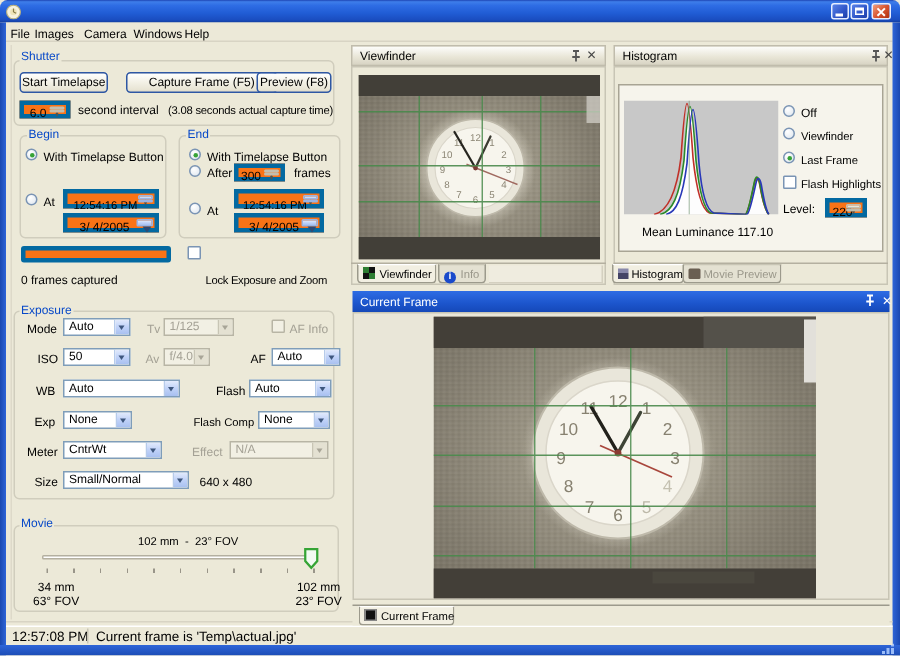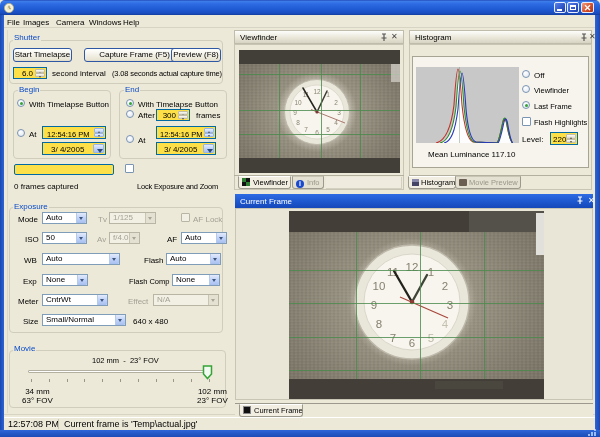--- a/index.html
+++ b/index.html
@@ -18,21 +18,21 @@
 .menu { position:absolute; top:18px; font-size:8px; color:#000; }
 #statusbar { position:absolute; left:4px; top:417px; width:591px; height:13px; background:#ECE9D8; border-top:1px solid #fff; font-size:8px; color:#222; }
 
 .grp { position:absolute; border:1px solid #D0CDBD; border-radius:4px; }
 .cap { position:absolute; color:#0849C8; background:#ECE9D8; font-size:8px; padding:0 1px;text-align:center; }
 .lbl { position:absolute; font-size:8px; color:#000; white-space:nowrap; }
 .dis { color:#A4A195 !important; }
 .btn { position:absolute; height:14px; border:1px solid #2E57A4; border-radius:3px;
   background:linear-gradient(180deg,#FFFFFF,#F4F2E8 45%,#E8E4D4 90%,#DDD8C4);
   font-size:8px; font-family:"Liberation Sans",sans-serif; color:#000; text-align:center; line-height:12px; }
-.fld { position:absolute; background:#fde047; border:1px solid #0369a1; font-size:8px; }
+.fld { position:absolute; background:#f97316; border:3px solid #0369a1; font-size:8px; }
 .dd { position:absolute; height:12px; background:#fff; border:1px solid #7F9DB9; font-size:8px; line-height:10px; padding-left:3px; color:#000; white-space:nowrap; overflow:hidden; }
 .dda { position:absolute; right:0; top:0; bottom:0; width:10px;
   background:linear-gradient(180deg,#E3EBFC,#C0D2F8 50%,#A8C0F0);
   border-left:1px solid #B6CBEA; border-radius:0 1px 1px 0; }
 .dda:after { content:""; position:absolute; left:2px; top:4px; border-left:2.5px solid transparent; border-right:2.5px solid transparent; border-top:3.5px solid #3E577E; }
 .dd.off { background:#F2F0E4; border-color:#B8B5A5; color:#A4A195; }
 .dd.off .dda { background:#E4E1D2; border-left-color:#C8C5B5; }
 .dd.off .dda:after { border-top-color:#A8A597; }
 .radio { position:absolute; width:8px; height:8px; border-radius:50%; border:1px solid #7A94B4; background:radial-gradient(circle at 35% 30%,#fff,#DDE5EE); }
 .radio.on:after { content:""; position:absolute; left:1.5px; top:1.5px; width:3px; height:3px; border-radius:50%; background:#37A337; }
@@ -164,21 +164,21 @@
   <div class="lbl" style="left:14px;top:182px">0 frames captured</div>
 
   <div class="grp" style="left:9px;top:207px;width:214px;height:126px"></div>
   <div class="cap" style="left:13px;top:202px">Exposure</div>
 
   <div class="lbl" style="left:18px;top:215px">Mode</div>
   <div class="dd" style="left:42px;top:212px;width:45px">Auto<span class="dda"></span></div>
   <div class="lbl dis" style="left:98px;top:215px">Tv</div>
   <div class="dd off" style="left:109px;top:212px;width:47px">1/125<span class="dda"></span></div>
   <div class="check off2" style="left:181px;top:213px"></div>
-  <div class="lbl dis" style="left:193px;top:215px">AF Lock</div>
+  <div class="lbl dis" style="left:193px;top:215px">AF Info</div>
 
   <div class="lbl" style="left:25px;top:235px">ISO</div>
   <div class="dd" style="left:42px;top:232px;width:45px">50<span class="dda"></span></div>
   <div class="lbl dis" style="left:97px;top:235px">Av</div>
   <div class="dd off" style="left:109px;top:232px;width:31px">f/4.0<span class="dda"></span></div>
   <div class="lbl" style="left:167px;top:235px">AF</div>
   <div class="dd" style="left:181px;top:232px;width:46px">Auto<span class="dda"></span></div>
 
   <div class="lbl" style="left:24px;top:256px">WB</div>
   <div class="dd" style="left:42px;top:253px;width:78px">Auto<span class="dda"></span></div>

